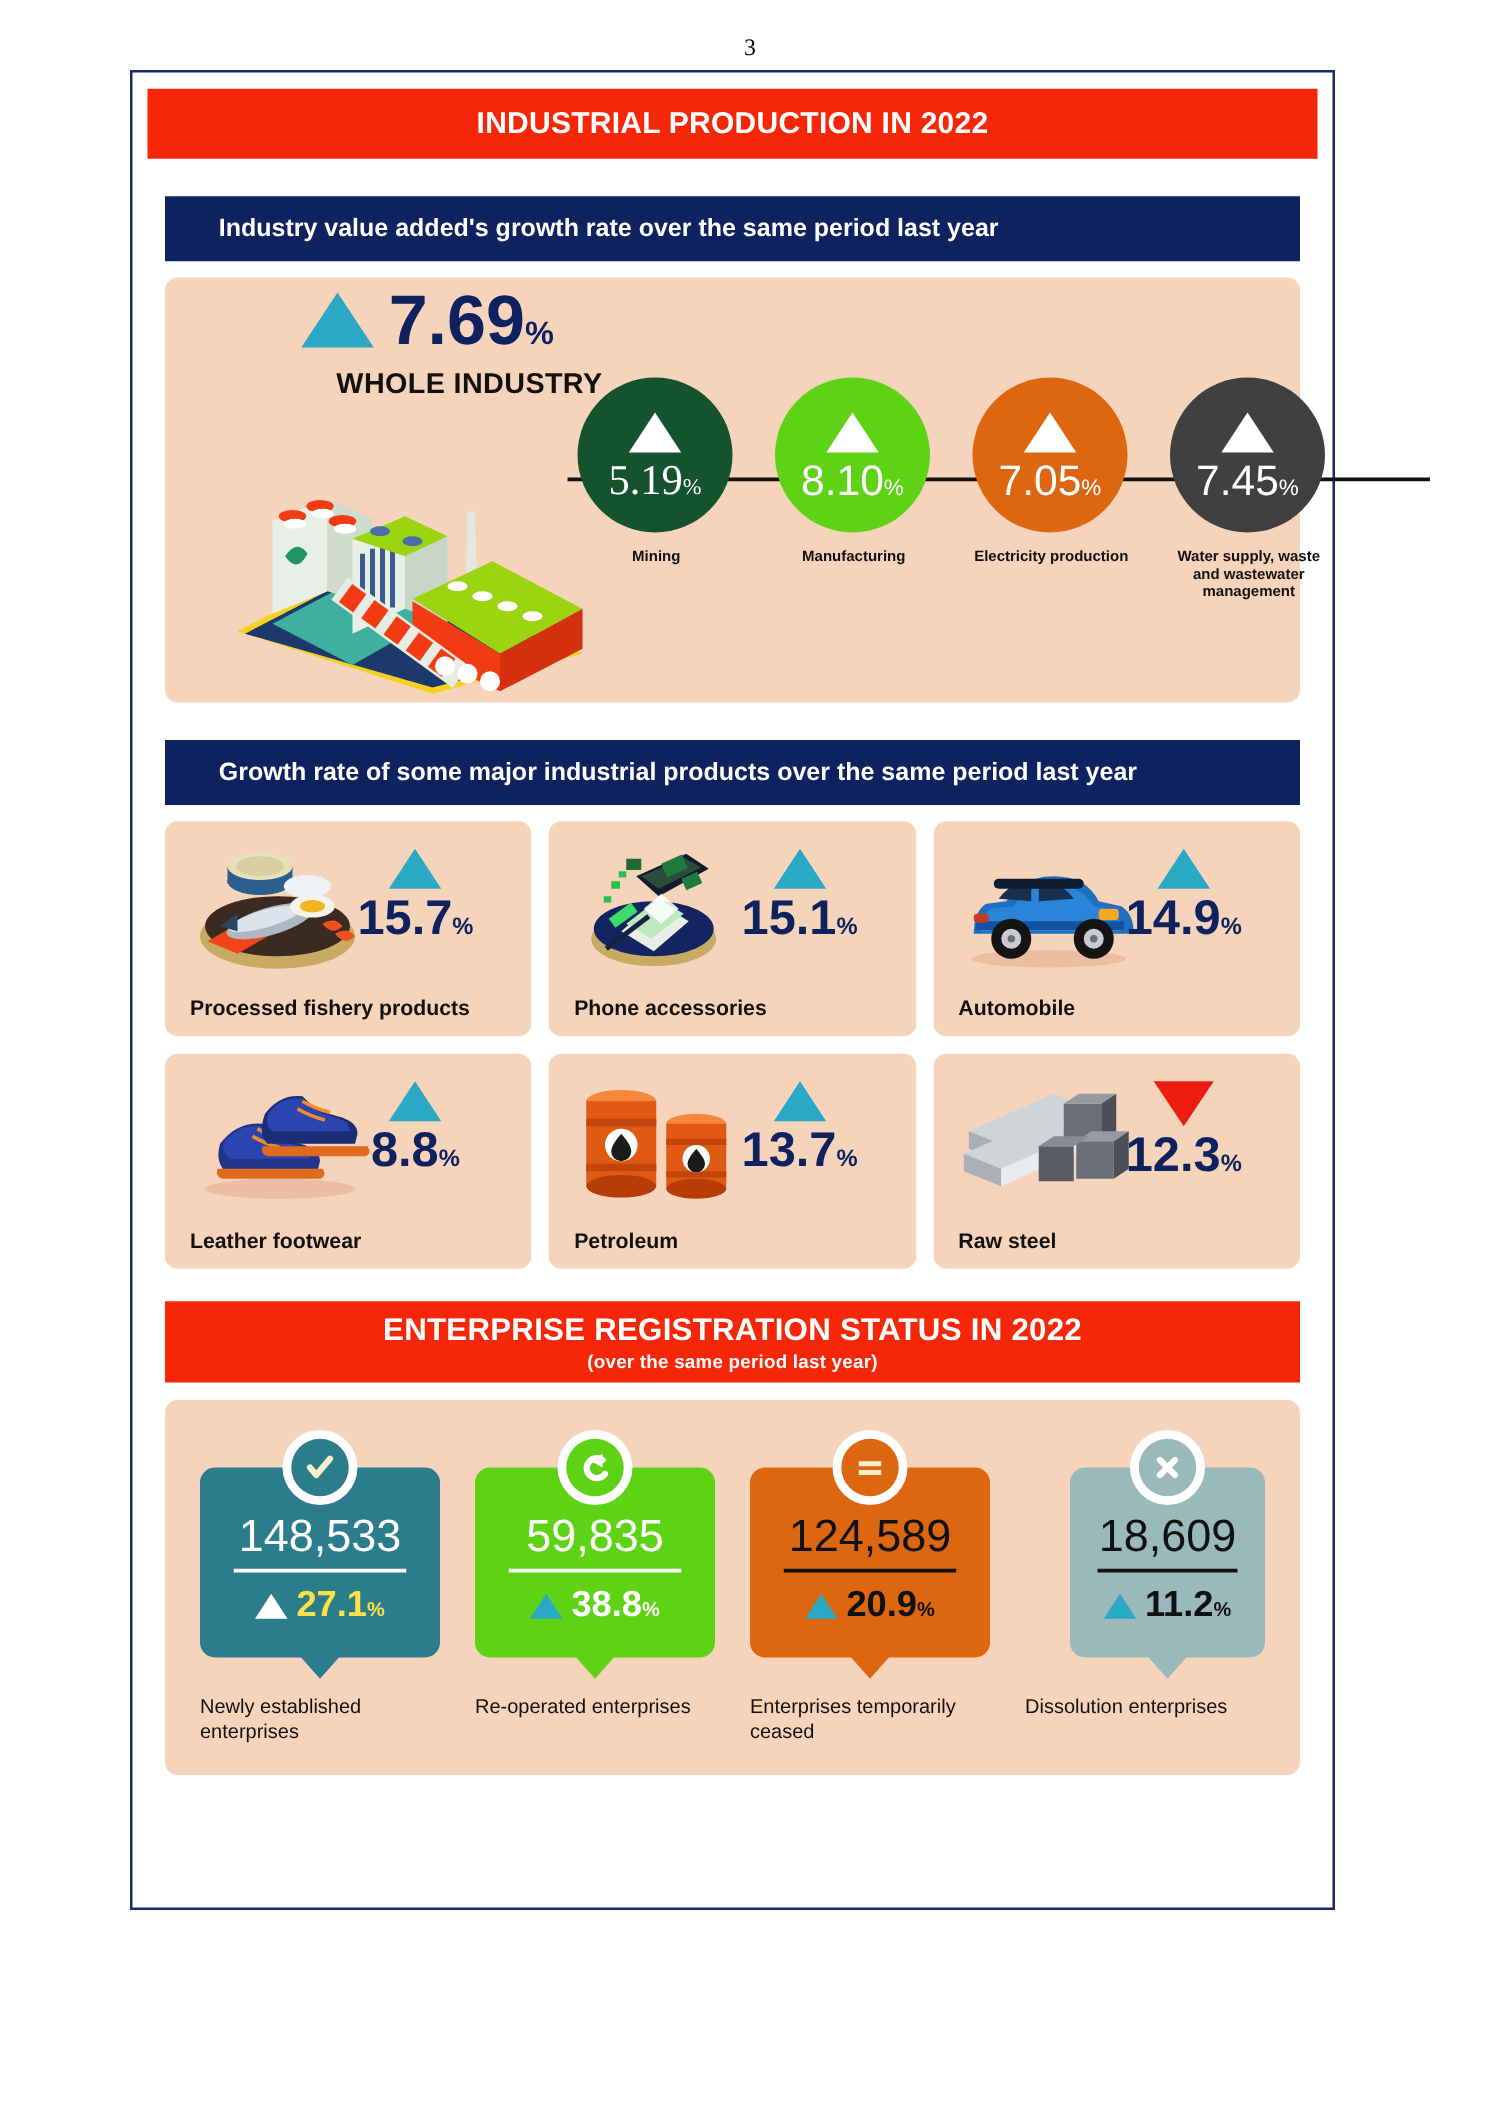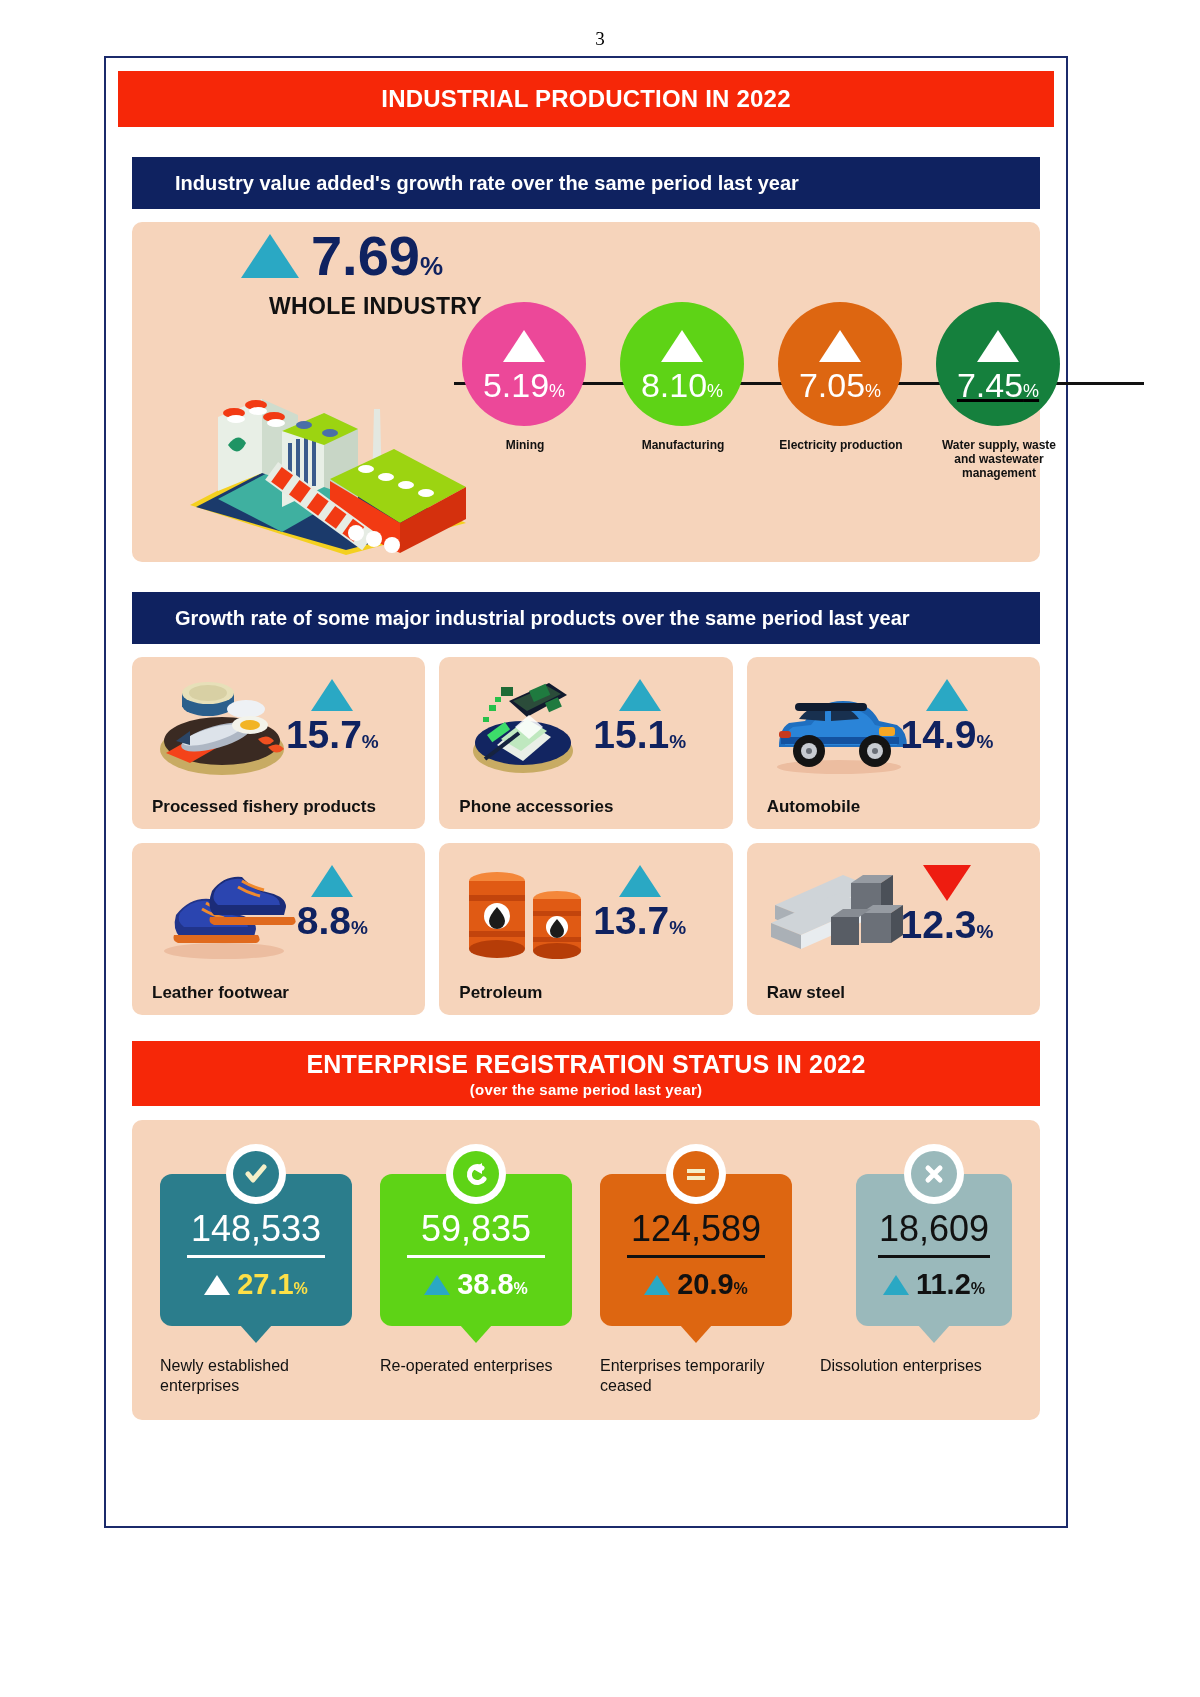--- a/index.html
+++ b/index.html
@@ -236,21 +236,21 @@
         <rect x="184" y="88" width="14" height="18" fill="#f23a13"></rect>
       </g>
       <circle cx="178" cy="146" r="8" fill="#ffffff"></circle>
       <circle cx="196" cy="152" r="8" fill="#ffffff"></circle>
       <circle cx="214" cy="158" r="8" fill="#ffffff"></circle>
     </svg>
 
     <div class="circles">
 
       <div class="circ-item">
-        <div class="circ" style="background: #ec4899;">
+        <div class="circ" style="background: #14532d; font-family: Liberation Serif, serif;">
           <div class="tri-up sm white"></div>
           <div class="val">
             <span>5.19</span><span class="pc">%</span>
           </div>
         </div>
         <div class="circ-label">Mining</div>
       </div>
 
       <div class="circ-item">
         <div class="circ" style="background: rgb(94, 211, 22);">
@@ -266,21 +266,21 @@
         <div class="circ" style="background: rgb(221, 102, 17);">
           <div class="tri-up sm white"></div>
           <div class="val">
             <span>7.05</span><span class="pc">%</span>
           </div>
         </div>
         <div class="circ-label">Electricity production</div>
       </div>
 
       <div class="circ-item">
-        <div class="circ" style="background: #15803d; text-decoration: underline;">
+        <div class="circ" style="background: #404040;">
           <div class="tri-up sm white"></div>
           <div class="val">
             <span>7.45</span><span class="pc">%</span>
           </div>
         </div>
         <div class="circ-label">Water supply, waste and wastewater management</div>
       </div>
     </div>
   </div>
 

